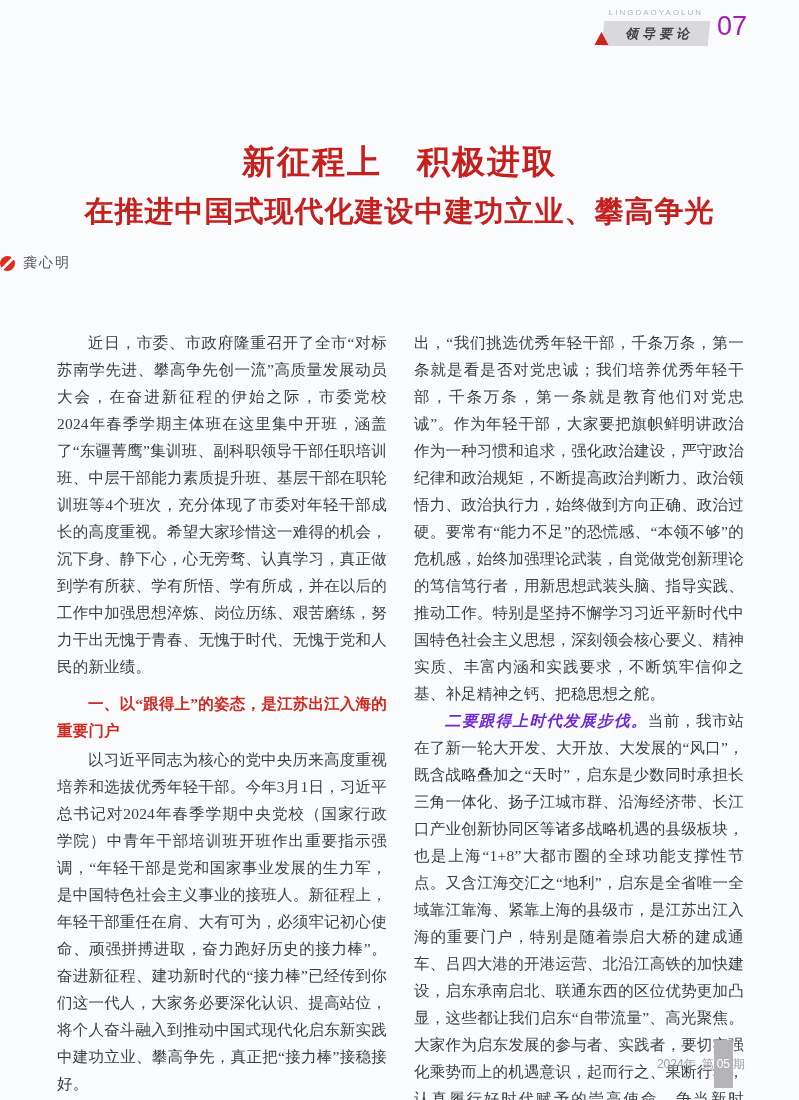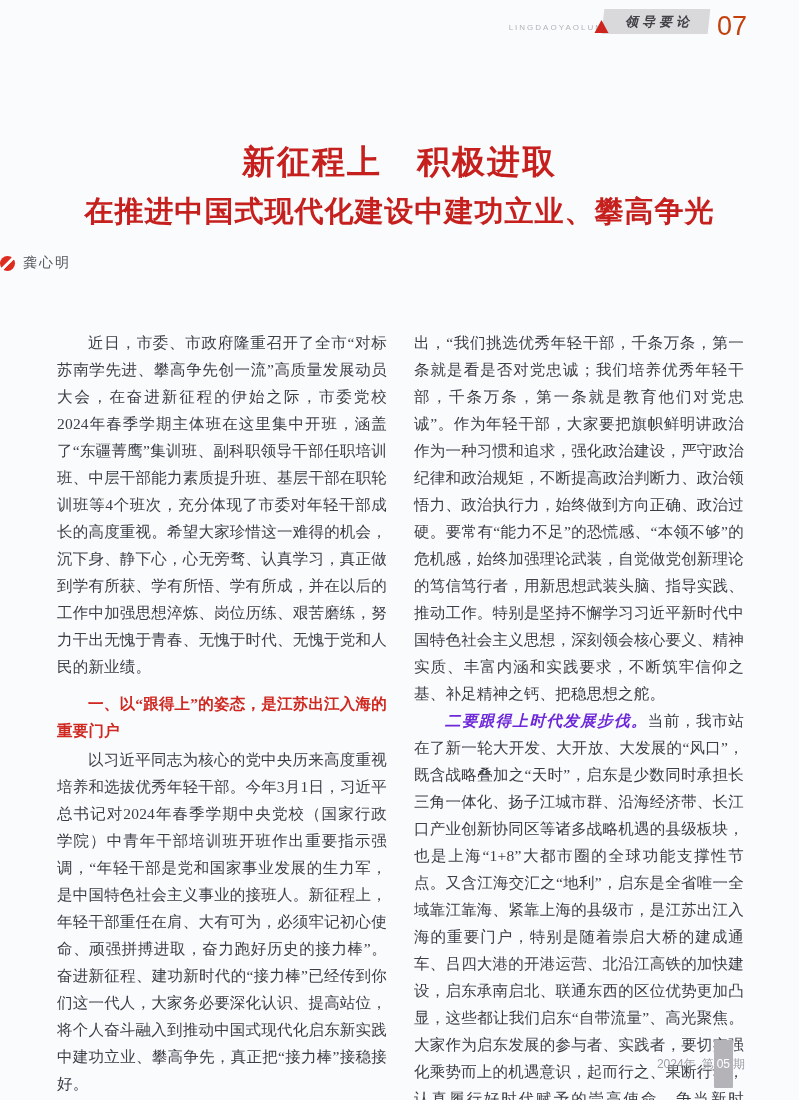--- a/index.html
+++ b/index.html
@@ -4,31 +4,31 @@
 <style>
   html,body{margin:0;padding:0;}
   body{background:#e9e9ec;font-family:"Liberation Serif","DejaVu Serif",serif;}
   .page{
     position:relative;width:799px;height:1100px;background:#fafbfd;
     margin:0 auto;overflow:hidden;color:#3d3d46;
   }
   
   .header{position:absolute;top:7px;right:52px;display:flex;align-items:flex-start;gap:8px;
           font-family:"Liberation Sans","DejaVu Sans",sans-serif;}
-  .masthead-block{display:flex;flex-direction:row;align-items:flex-end;}
+  .masthead-block{display:flex;flex-direction:column;align-items:center;}
   .masthead{font-size:8px;letter-spacing:2px;color:#b3b3b8;line-height:12px;}
   .badge{position:relative;margin-top:2px;background:#d9d9db;transform:skewX(-6deg);
          padding:3px 16px 3px 22px;}
   .badge-label{display:inline-block;transform:skewX(6deg);font-size:13px;font-weight:bold;
                color:#414147;letter-spacing:4px;font-family:"Liberation Serif","DejaVu Serif",serif;
                font-style:italic;}
   .red-tri{position:absolute;left:-8px;bottom:1px;width:0;height:0;transform:skewX(6deg);
            border-left:7px solid transparent;border-right:7px solid transparent;
            border-bottom:13px solid #ce241e;}
-  .page-num{font-size:27px;color:#c2410c;line-height:30px;margin-top:4px;}
+  .page-num{font-size:27px;color:#a21caf;line-height:30px;margin-top:4px;}
   
   .title{position:absolute;left:0;right:0;top:138px;text-align:center;color:#c5201d;font-weight:bold;}
   .title-line1{font-size:33px;line-height:48px;letter-spacing:2px;}
   .title-line2{font-size:29px;line-height:50px;letter-spacing:1px;}
   
   .author-row{position:absolute;left:0;right:0;top:254px;display:flex;justify-content:flex-start;
               align-items:center;gap:8px;}
   .pen-icon{width:15px;height:15px;border-radius:50%;
             background:linear-gradient(135deg,#df2b20 42%,#ffffff 46%,#ffffff 56%,#df2b20 60%);}
   .author-name{font-size:14px;color:#55555c;letter-spacing:2px;}

